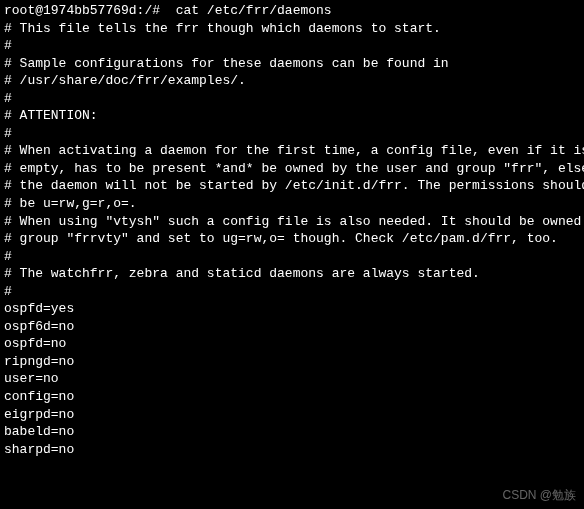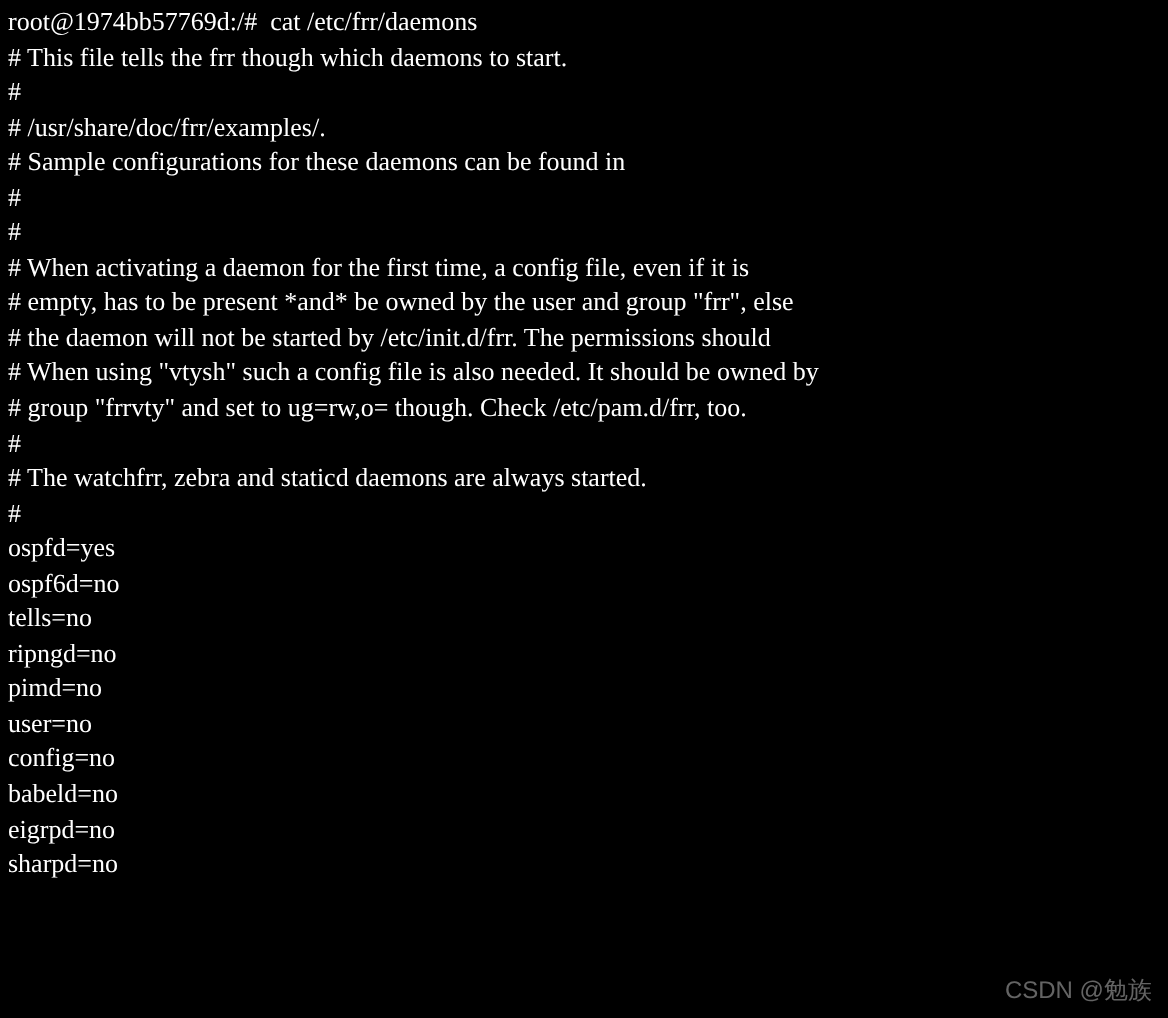--- a/index.html
+++ b/index.html
@@ -14,60 +14,60 @@
       font-size: 13px;
       line-height: 1.35;
       width: 584px;
       height: 509px;
       padding: 2px 4px;
       position: relative;
       overflow: hidden;
     }
     .line {
       white-space: pre;
-      font-family: Liberation Serif, serif;
     }
     .watermark {
       position: absolute;
       bottom: 6px;
       right: 8px;
       color: rgba(200, 200, 200, 0.5);
       font-family: Arial, sans-serif;
       font-size: 12px;
       margin-left: 45px;
     }
   </style>
 </head>
 <body>
 
 <div>
   <div class="line">root@1974bb57769d:/#  cat /etc/frr/daemons</div>
   <div id="comments-container">
       <div class="line"># This file tells the frr though which daemons to start.</div>
       <div class="line">#</div>
+      <div class="line"># Sample configurations for these daemons can be found in</div>
       <div class="line"># /usr/share/doc/frr/examples/.</div>
-      <div class="line"># Sample configurations for these daemons can be found in</div>
       <div class="line">#</div>
+      <div class="line"># ATTENTION:</div>
       <div class="line">#</div>
       <div class="line"># When activating a daemon for the first time, a config file, even if it is</div>
       <div class="line"># empty, has to be present *and* be owned by the user and group "frr", else</div>
       <div class="line"># the daemon will not be started by /etc/init.d/frr. The permissions should</div>
+      <div class="line"># be u=rw,g=r,o=.</div>
       <div class="line"># When using "vtysh" such a config file is also needed. It should be owned by</div>
       <div class="line"># group "frrvty" and set to ug=rw,o= though. Check /etc/pam.d/frr, too.</div>
       <div class="line">#</div>
       <div class="line"># The watchfrr, zebra and staticd daemons are always started.</div>
       <div class="line">#</div>
     </div>
   <div id="daemons-container">
       <div class="line">ospfd=yes</div>
       <div class="line">ospf6d=no</div>
-      <div class="line">tells=no</div>
+      <div class="line">ospfd=no</div>
       <div class="line">ripngd=no</div>
-      <div class="line">pimd=no</div>
       <div class="line">user=no</div>
       <div class="line">config=no</div>
+      <div class="line">eigrpd=no</div>
       <div class="line">babeld=no</div>
-      <div class="line">eigrpd=no</div>
       <div class="line">sharpd=no</div>
     </div>
 </div>
 
 <div class="watermark">CSDN @勉族</div>
 
 </body></html>

